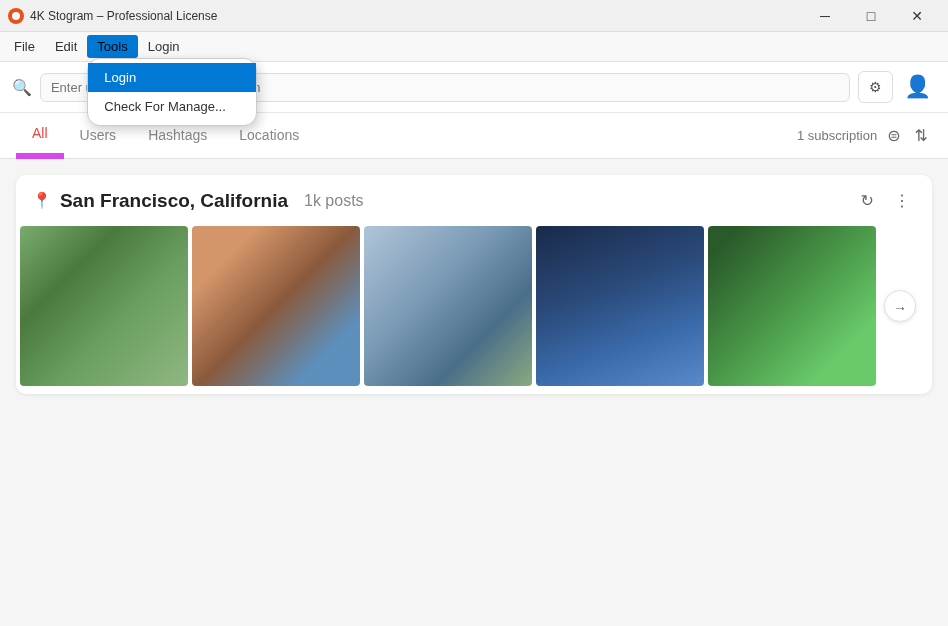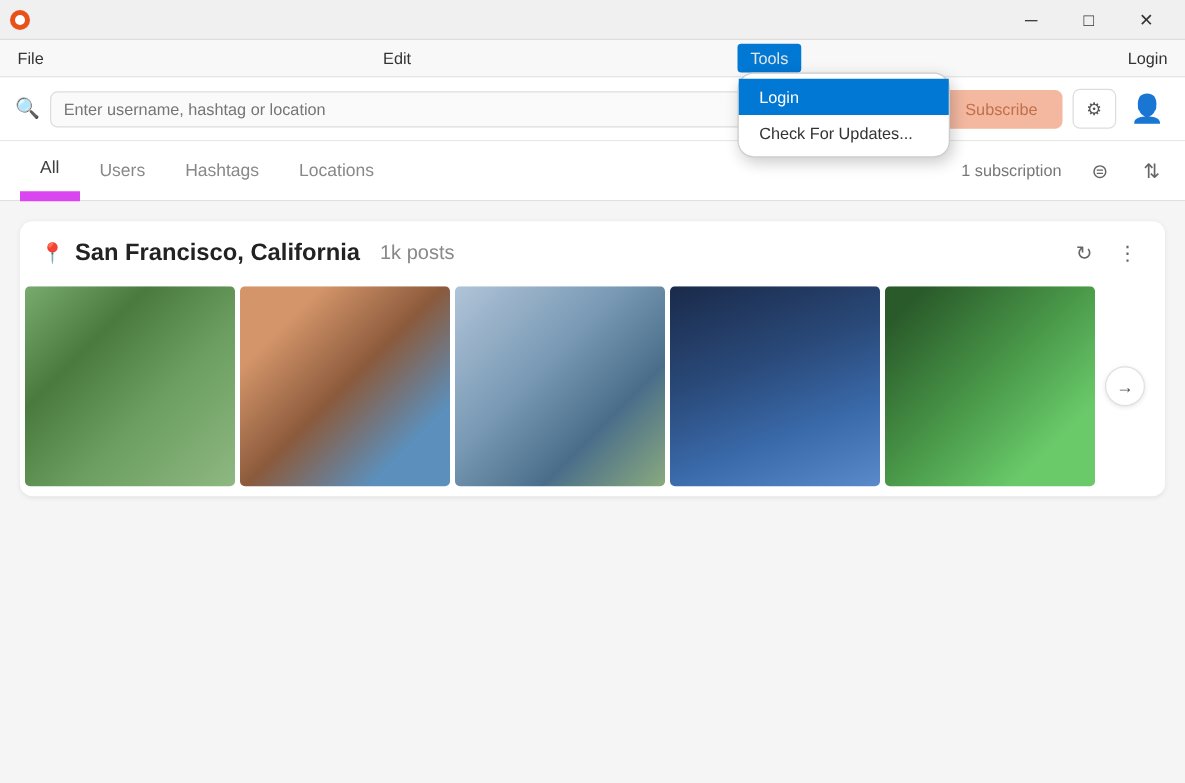--- a/index.html
+++ b/index.html
@@ -16,27 +16,26 @@
     .app-icon::after { content: ''; width: 8px; height: 8px; background: white; border-radius: 50%; }
     .title-text { font-size: 12px; color: #333; }
     .title-bar-controls { display: flex; gap: 0; }
     .title-btn { width: 46px; height: 32px; border: none; background: transparent; cursor: pointer; font-size: 14px; color: #333; display: flex; align-items: center; justify-content: center; }
 
     
     .menu-bar {
       display: flex; align-items: center;
       background: #f8f8f8; height: 30px; padding: 0 4px;
       border-bottom: 1px solid #e0e0e0;
-      justify-content: space-between;
     }
     .menu-item {
       padding: 4px 10px; font-size: 13px; color: #333; cursor: pointer;
       border-radius: 3px;
     }
-    .menu-item.active { background: #0078d4; color: #e5e5e5; }
+    .menu-item.active { background: #0078d4; color: #000000; }
 
     
     .dropdown-container { position: relative; }
     .dropdown-menu {
       position: absolute; top: 100%; left: 0; background: white;
       border: 1px solid #ccc; box-shadow: 2px 4px 12px rgba(0,0,0,0.2);
       border-radius: 13px; z-index: 1000; min-width: 170px; padding: 4px 0;
     }
     .dropdown-item {
       padding: 7px 16px; font-size: 13px; color: #333; cursor: pointer;
@@ -73,23 +72,23 @@
 
     
     .tabs {
       display: flex; align-items: center; padding: 0 16px;
       background: white; border-bottom: 1px solid #e0e0e0;
     }
     .tab {
       padding: 12px 16px; font-size: 14px; color: #888; cursor: pointer;
       border-bottom: 2px solid transparent; margin-bottom: -1px;
     }
-    .tab.active { color: #404040; border-bottom: 8px solid #d946ef; font-weight: 500; }
+    .tab.active { color: #ef4444; border-bottom: 6px solid #d946ef; font-weight: 500; }
     .tab-spacer { flex: 1; }
-    .subscription-count { font-size: 13px; color: #777; display: flex; align-items: center; gap: 20px; }
+    .subscription-count { font-size: 13px; color: #777; display: flex; align-items: center; gap: 6px; }
     .icon-btn { background: none; border: none; cursor: pointer; color: #666; font-size: 16px; padding: 4px; }
 
     
     .content { background: #f5f5f5; padding: 16px; }
 
     
     .location-card {
       background: white; border-radius: 10px;
       box-shadow: 0 1px 4px rgba(0,0,0,0.08); overflow: hidden;
     }
@@ -127,47 +126,47 @@
       cursor: pointer; font-size: 14px; color: #555; box-shadow: 0 1px 4px rgba(0,0,0,0.1);
       flex-shrink: 0; margin-left: 4px;
     }
   </style>
 </head>
 <body>
 
 <div class="title-bar">
   <div class="title-bar-left">
     <div class="app-icon"></div>
+    <span class="title-text">4K Stogram – Professional License</span>
   </div>
   <div class="title-bar-controls">
     <button class="title-btn">─</button>
     <button class="title-btn">□</button>
     <button class="title-btn close">✕</button>
   </div>
 </div>
 
 <div class="menu-bar">
   <div class="menu-item">File</div>
   <div class="menu-item">Edit</div>
   <div class="dropdown-container">
     <div class="menu-item active">Tools</div>
     <div class="dropdown-menu">
       <div class="dropdown-item hovered">Login</div>
-      <div class="dropdown-item">Check For Updates...</div>
+      <div class="dropdown-item">Check For Manage...</div>
     </div>
   </div>
   <div class="menu-item">Login</div>
 </div>
 
 <div class="toolbar">
   <span style="color:#aaa; font-size:16px;">🔍</span>
   <div class="search-container">
     <input class="search-input" type="text" placeholder="Enter username, hashtag or location" style="">
   </div>
-  <button class="subscribe-btn">Subscribe</button>
   <button class="filter-btn">
     <span>⚙</span>
   </button>
   <button class="profile-btn">
     <span style="font-size:22px;">👤</span>
   </button>
 </div>
 
 <div class="tabs">
   <div class="tab active">All</div>

